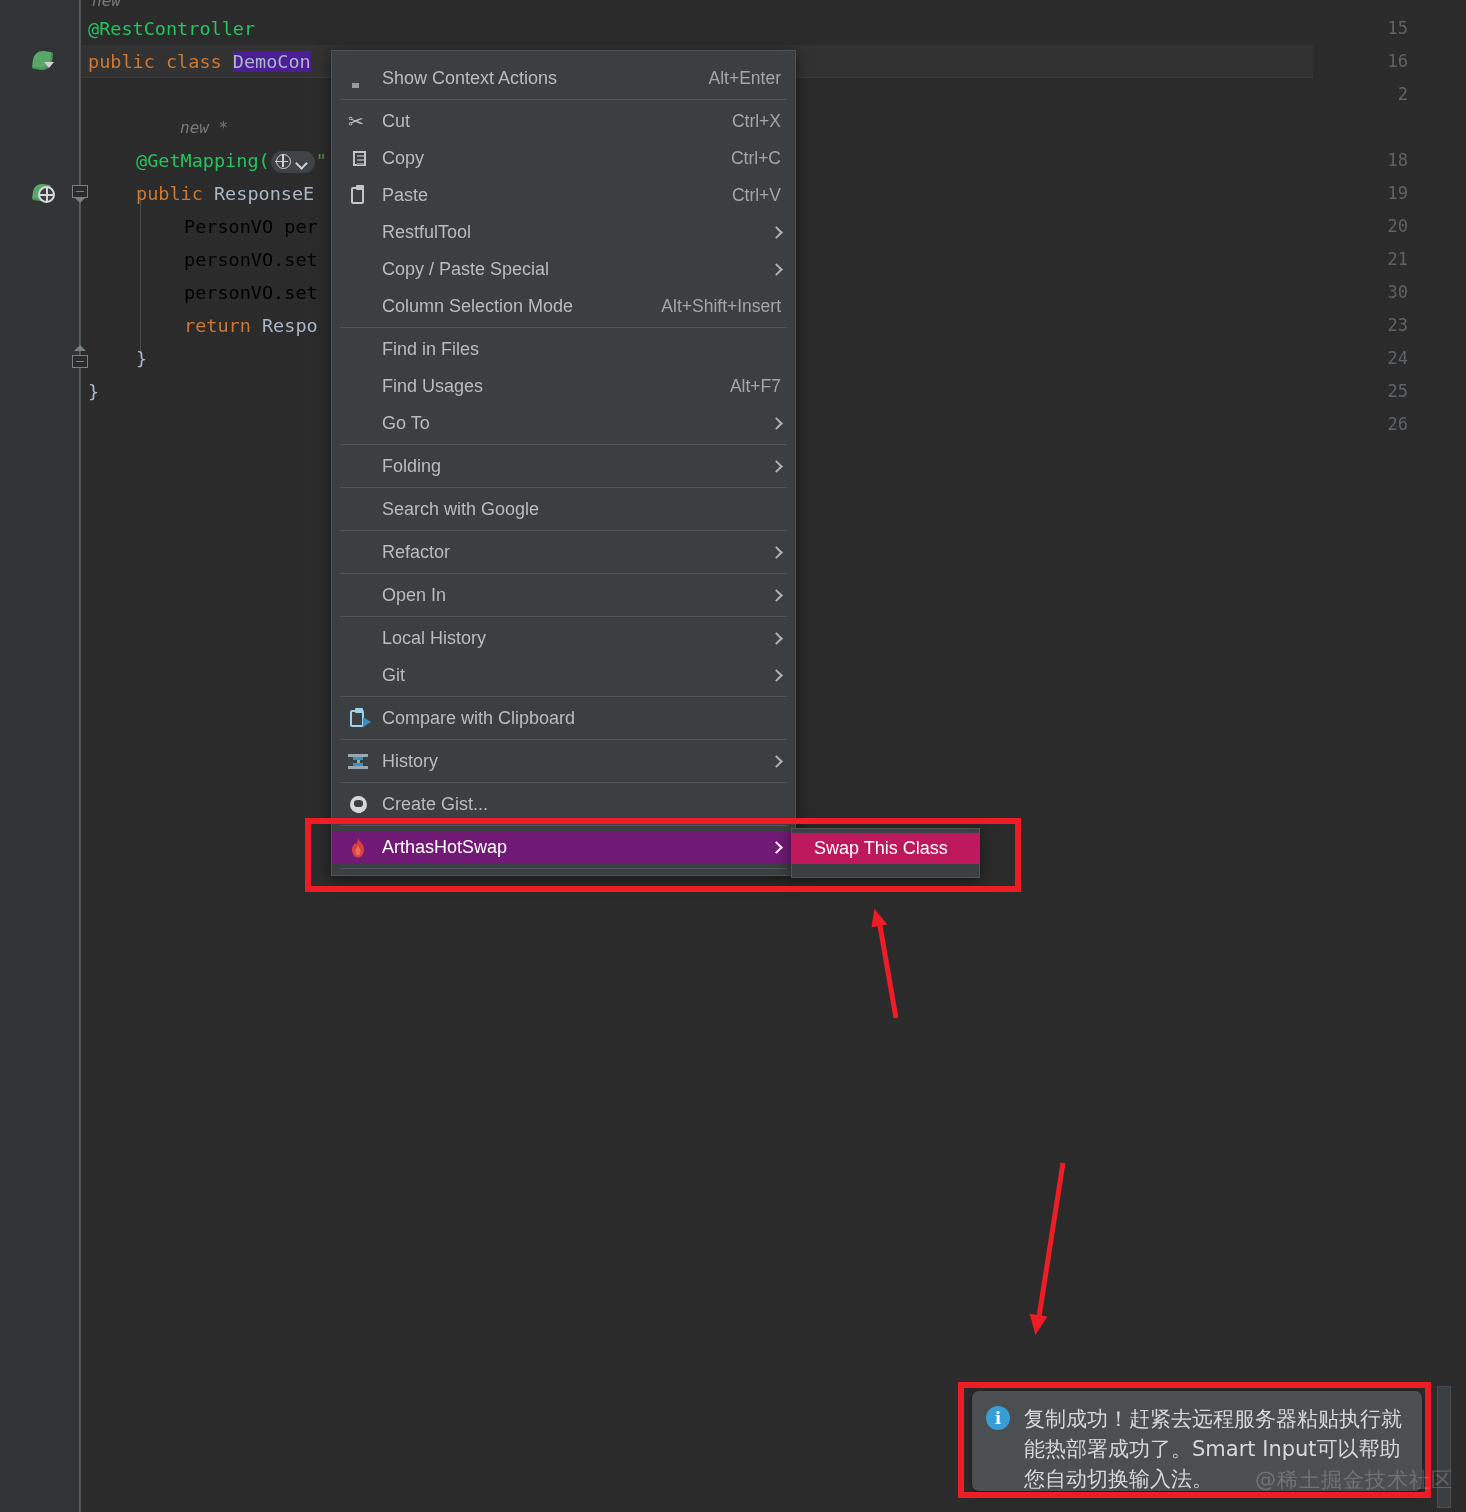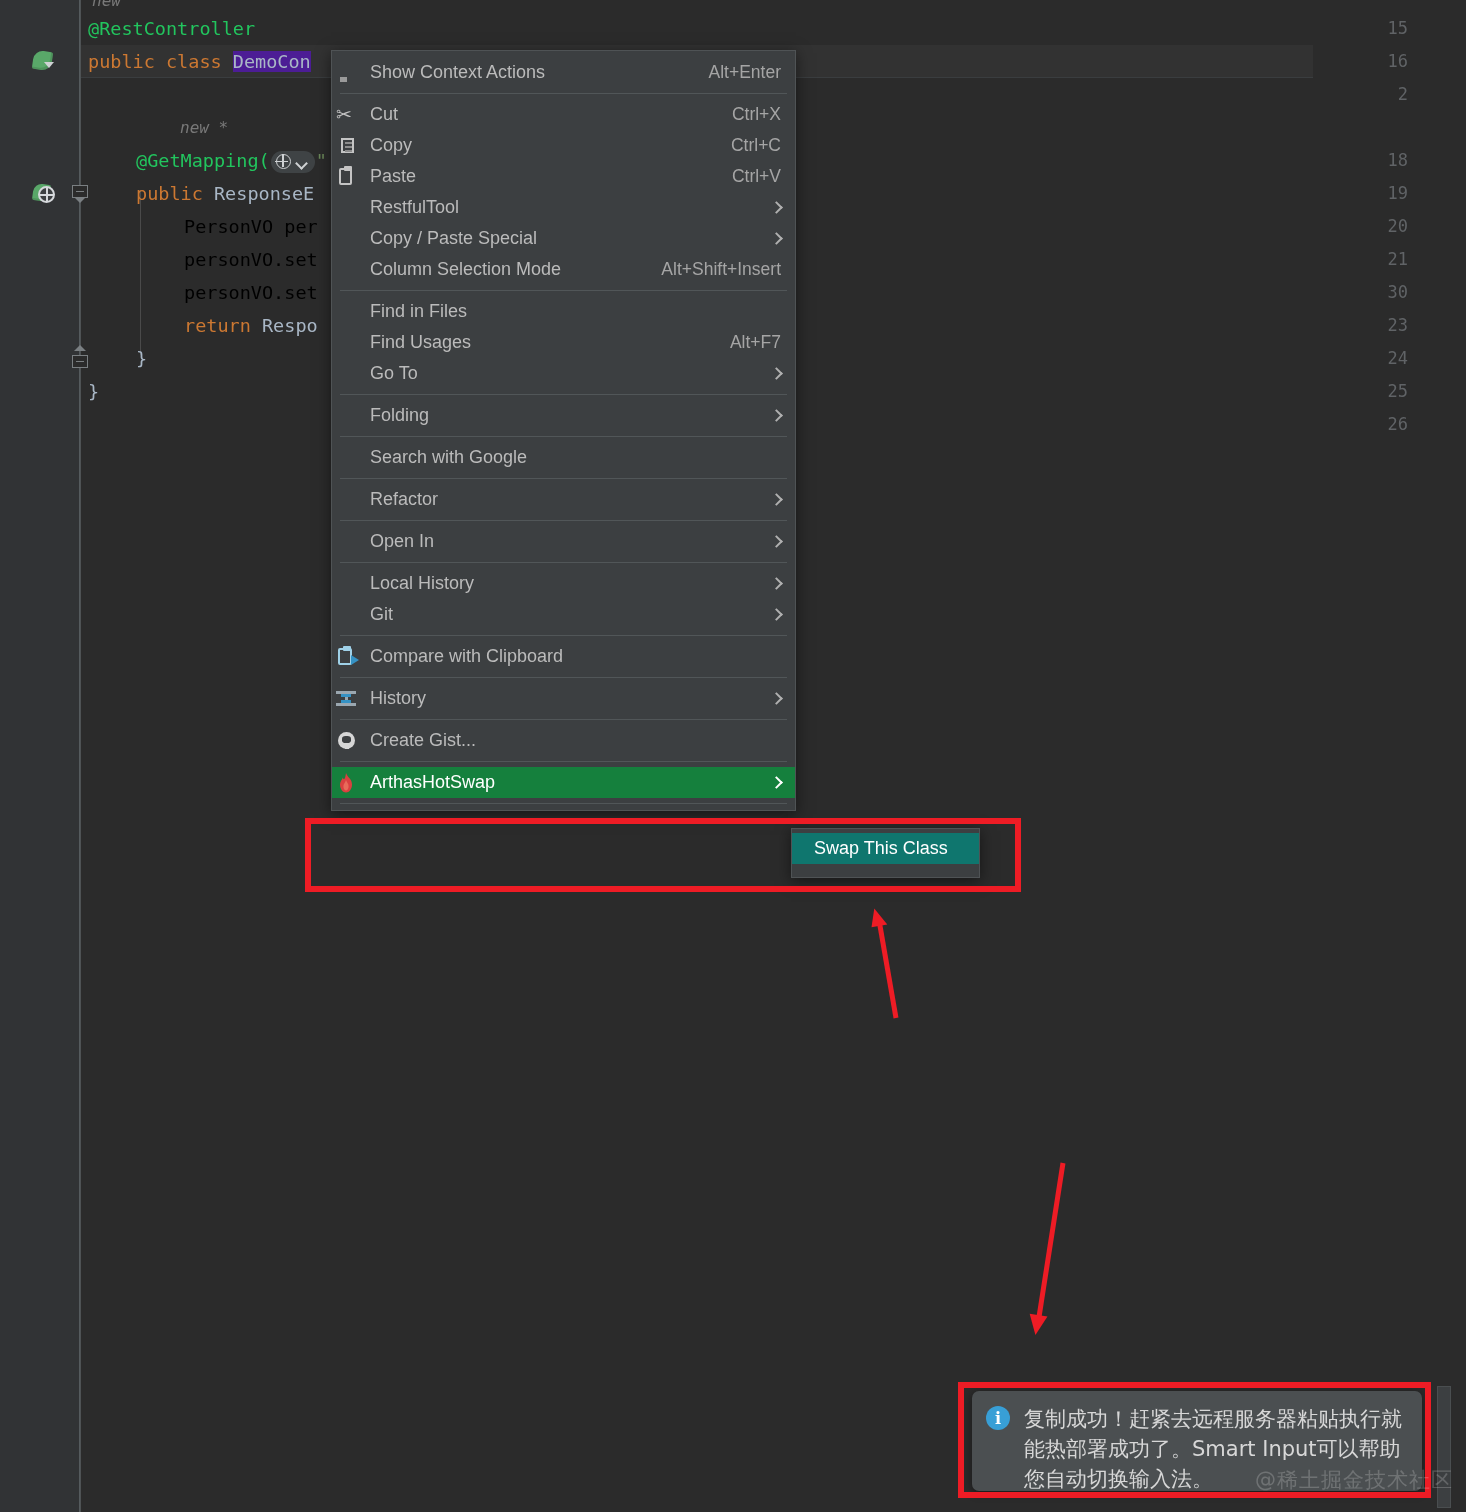--- a/index.html
+++ b/index.html
@@ -109,31 +109,31 @@
 
   
   #ctx-menu {
     position: absolute; left: 331px; top: 50px; width: 465px;
     background: #3c3f41; border: 1px solid #4f5355;
     box-shadow: 0 3px 14px rgba(0,0,0,.5);
     padding: 6px 0 0 0;
   }
   .mi {
     position: relative; height: 31px; display: flex; align-items: center;
-    padding: 0 14px 0 4px; color: #bbbbbb; font-size: 18px; cursor: default;
+    padding: 0 14px 0 16px; color: #bbbbbb; font-size: 18px; cursor: default; margin-top: 6px;
   }
   .mi .mi-ico { width: 34px; flex: 0 0 34px; display:flex; align-items:center; }
   .mi .mi-label { flex: 1 1 auto; white-space: nowrap; }
   .mi .mi-acc { color: #a5a5a5; font-size: 17.5px; margin-left: 18px; }
   .mi .mi-arrow {
     margin-left: 14px; width: 9px; height: 9px;
     border-right: 2px solid #b0b0b0; border-top: 2px solid #b0b0b0;
     transform: rotate(45deg);
   }
-  .mi.hl { background: #15803d; color: #ffffff; justify-content: center; }
+  .mi.hl { background: #701a75; color: #ffffff; justify-content: center; }
   .mi.hl .mi-arrow { border-color: #ffffff; }
   .msep { height: 1px; background: #515658; margin: 5px 8px; }
 
   
   .ic { display:inline-block; position: relative; }
   .ic-bulb-g { width: 15px; height: 15px; background:#c9c9c9; border-radius:50% 50% 45% 45%; }
   .ic-bulb-b { position:absolute; left:4px; top:14px; width:7px; height:5px; background:#9a9a9a; }
   .ic-scis { font-size: 19px; color:#c4c4c4; line-height: 1; }
   .ic-copy {
     width: 13px; height: 15px; border: 2px solid #c4c4c4; background:#3c3f41;
@@ -165,21 +165,21 @@
 
   
   #submenu {
     position: absolute; left: 791px; top: 828px; width: 189px; height: 50px;
     background: #3c3f41; border: 1px solid #4f5355;
     box-shadow: 0 3px 14px rgba(0,0,0,.5);
     padding: 4px 0;
   }
   #submenu .smi {
     height: 31px; display:flex; align-items:center; padding: 0 10px 0 22px;
-    background: #0f766e; color: #ffffff; font-size: 18px;
+    background: #be185d; color: #ffffff; font-size: 18px;
   }
 
   
   .redbox {
     position: absolute; border: 6px solid #ee1c25; pointer-events: none;
   }
   #redbox-menu { left: 305px; top: 818px; width: 716px; height: 74px; }
   #redbox-notif { left: 958px; top: 1382px; width: 473px; height: 116px; }
   .arrow-svg { position: absolute; }
 

